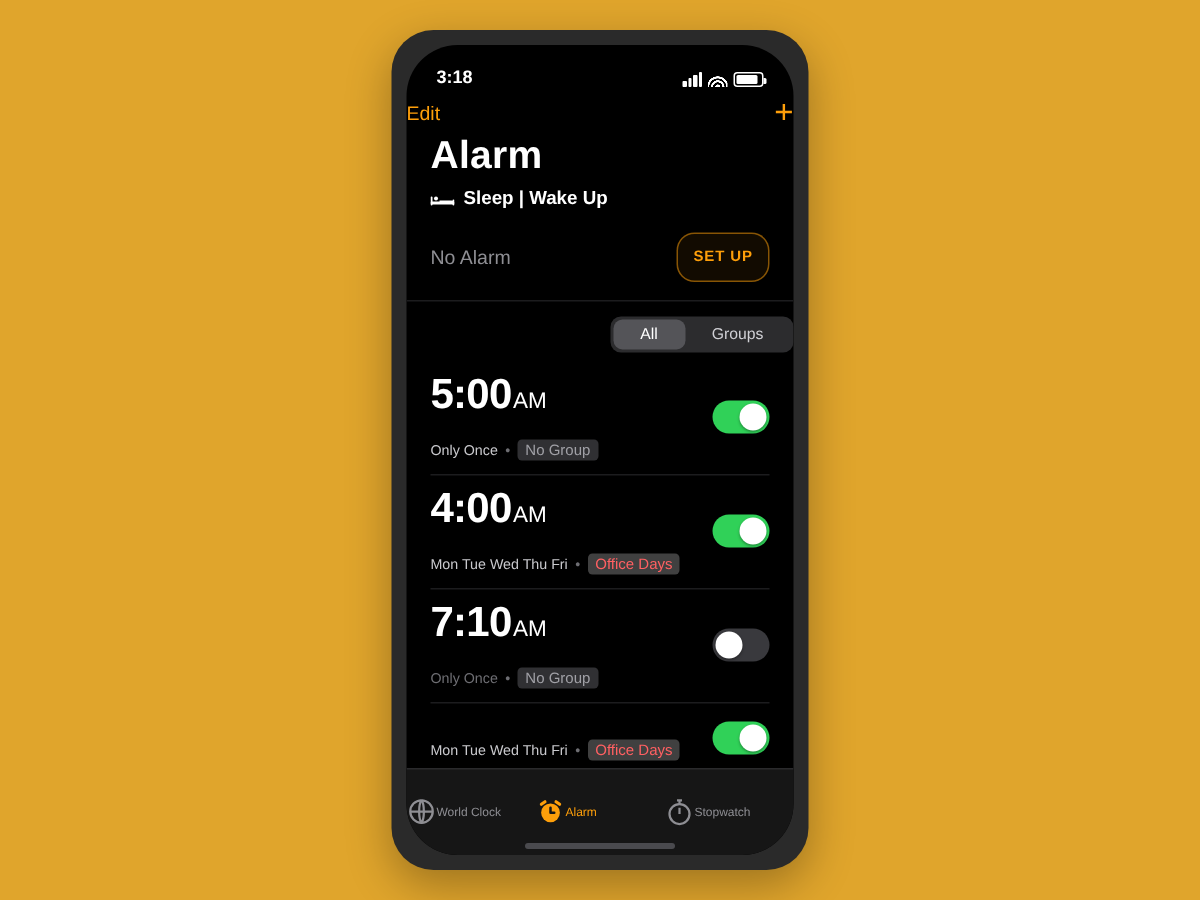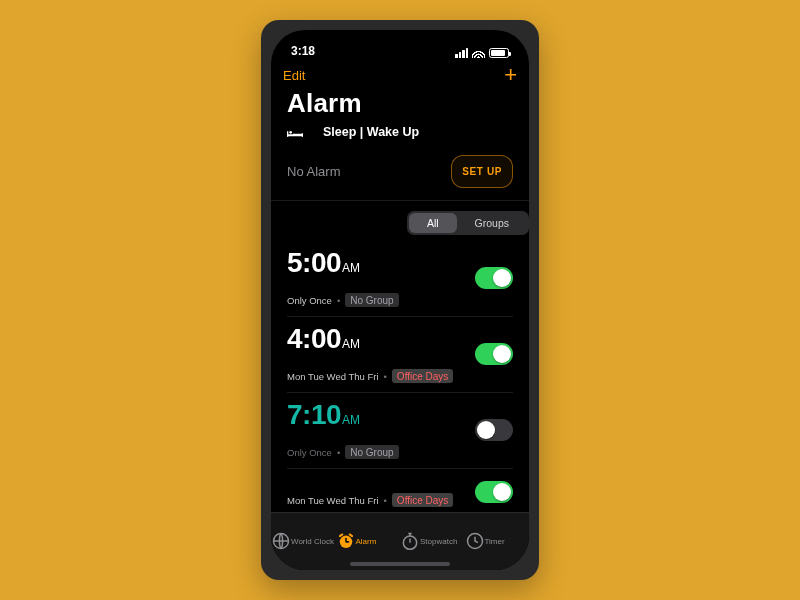--- a/index.html
+++ b/index.html
@@ -1,20 +1,20 @@
 <!DOCTYPE html>
 <html><head>
 <meta charset="utf-8">
 <style>
 *{box-sizing:border-box;margin:0;padding:0;font-family:-apple-system,"SF Pro Display","Helvetica Neue",Arial,sans-serif;-webkit-font-smoothing:antialiased}
 html,body{width:800px;height:600px;overflow:hidden}
 body{background:#e0a52c;display:flex;align-items:center;justify-content:center}
 
 
-.phone{width:278px;height:560px;border-radius:18px;background:#2a2a2a;padding:10px;box-shadow:0 10px 30px rgba(0,0,0,.3);position:relative}
+.phone{width:278px;height:560px;border-radius:28px;background:#2a2a2a;padding:10px;box-shadow:0 10px 30px rgba(0,0,0,.3);position:relative}
 .bezel{width:100%;height:100%;border-radius:34px;background:#000;overflow:hidden;position:relative}
 .notch{position:absolute;top:0;left:50%;transform:translateX(-50%);width:120px;height:22px;background:#000;border-bottom-left-radius:14px;border-bottom-right-radius:14px;z-index:5}
 
 .screen{position:absolute;inset:0;display:flex;flex-direction:column;color:#fff}
 
 
 .status{height:30px;display:flex;align-items:flex-end;justify-content:space-between;padding:0 20px 2px;font-size:12px;font-weight:600}
 .status .right{display:flex;align-items:center;gap:4px}
 .sig{display:flex;align-items:flex-end;gap:1px}
 .sig i{width:2.5px;background:#fff;border-radius:.6px;display:block}
@@ -22,48 +22,48 @@
 .wifi{width:13px;height:10px;position:relative}
 .wifi::before{content:"";position:absolute;inset:0;background:
  radial-gradient(circle at 50% 100%,#fff 1.6px,transparent 1.8px),
  radial-gradient(circle at 50% 100%,transparent 3px,#fff 3.2px,#fff 4.4px,transparent 4.6px),
  radial-gradient(circle at 50% 100%,transparent 5.6px,#fff 5.8px,#fff 7px,transparent 7.2px)}
 .bat{width:20px;height:10px;border:1px solid #fff;border-radius:2.5px;position:relative}
 .bat::after{content:"";position:absolute;right:-3px;top:2.5px;width:2px;height:4px;background:#fff;border-radius:0 1px 1px 0}
 .bat i{position:absolute;left:1px;top:1px;bottom:1px;width:75%;background:#fff;border-radius:1px}
 
 
-.nav{display:flex;align-items:center;justify-content:space-between;padding:4px 12px 0;height:26px}
+.nav{display:flex;align-items:center;justify-content:space-between;padding:4px 0 0;height:26px}
 .nav .edit{color:#fe9f0a;font-size:13px}
 .nav .plus{color:#fe9f0a;font-size:22px;font-weight:300;line-height:22px}
 
 
 .hdr{padding:2px 16px 6px}
 .hdr h1{font-size:26px;font-weight:700;letter-spacing:.2px}
-.subhead{display:flex;align-items:center;gap:20px;margin-top:6px;font-size:12.5px;font-weight:600}
+.subhead{display:flex;align-items:center;gap:6px;margin-top:6px;font-size:12.5px;font-weight:600}
 .bed{display:inline-block;width:16px;height:10px}
 
 
 .sleep{display:flex;align-items:center;justify-content:space-between;padding:10px 16px 12px;border-bottom:1px solid #1c1c1e}
 .sleep .lbl{color:#8e8e93;font-size:13px}
 .setup{color:#fe9f0a;font-size:10px;font-weight:700;letter-spacing:.6px;border:1px solid rgba(254,159,10,.5);padding:10px 10px;border-radius:12px;background:rgba(254,159,10,.07)}
 
 
 .segwrap{display:flex;justify-content:flex-end;padding:10px 0 6px}
 .seg{display:flex;background:#2c2c2e;border-radius:7px;padding:2px}
 .seg div{font-size:10.5px;color:#fff;padding:4px 18px;border-radius:6px}
 .seg .sel{background:#545458}
 .seg .unsel{color:#d0d0d5}
 
 
 .list{flex:1;overflow:hidden;padding:0 16px}
 .row{padding:8px 0 9px;border-bottom:1px solid #1c1c1e;display:flex;align-items:center;justify-content:space-between}
-.row.off .time,.row.off .ampm{color:#14b8a6}
+.row.off .time,.row.off .ampm{color:#ffffff}
 .time{font-size:28px;font-weight:700;letter-spacing:-.5px;line-height:1}
-.ampm{font-size:12px;font-weight:400;margin-left:1px}
+.ampm{font-size:15px;font-weight:400;margin-left:1px}
 .meta{display:flex;align-items:center;gap:5px;margin-top:16px;font-size:9.5px;color:#c9c9cd}
 .row.off .meta{color:#6e6e73}
 .dot{color:#6e6e73}
 .tag{font-size:10px;padding:1.5px 5px;border-radius:3px;background:#303033;color:#a0a0a6}
 .tag.red{background:#404040;color:#ff6062}
 
 
 .tgl{width:38px;height:22px;border-radius:11px;position:relative;flex-shrink:0}
 .tgl.on{background:#30d158}
 .tgl.off{background:#39393d}
@@ -207,25 +207,18 @@
               </svg></span>
             <span>Alarm</span>
           </div>
           <div class="tab">
             <span><svg viewBox="0 0 24 24" fill="none" stroke="currentColor" stroke-width="1.8">
                 <circle cx="12" cy="14" r="8"></circle>
                 <path d="M12 14V9M10 3h4M12 3v3"></path>
               </svg></span>
             <span>Stopwatch</span>
           </div>
-          <div class="tab">
-            <span><svg viewBox="0 0 24 24" fill="none" stroke="currentColor" stroke-width="1.8">
-                <circle cx="12" cy="12" r="9"></circle>
-                <path d="M12 7v5l3.5 2"></path>
-              </svg></span>
-            <span>Timer</span>
-          </div>
         </div>
       <div class="homebar"></div>
 
     </div>
   </div>
 </div>
 
 </body></html>

